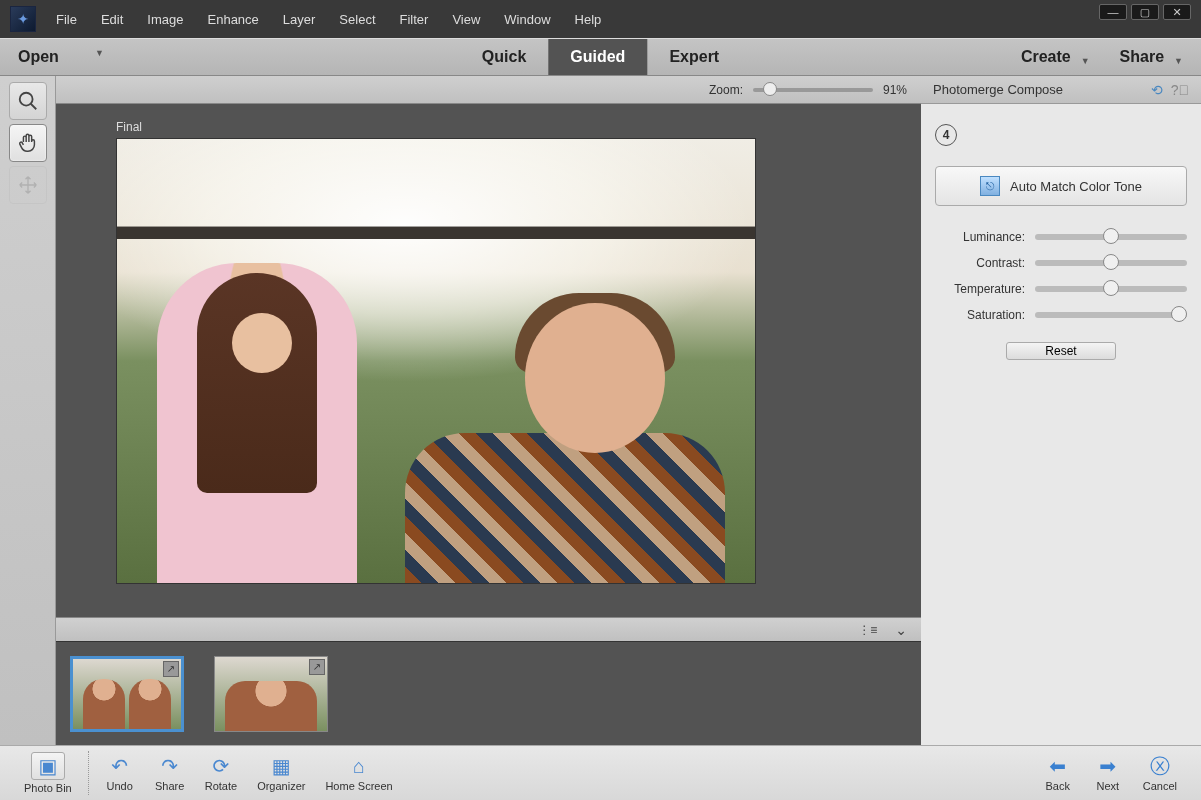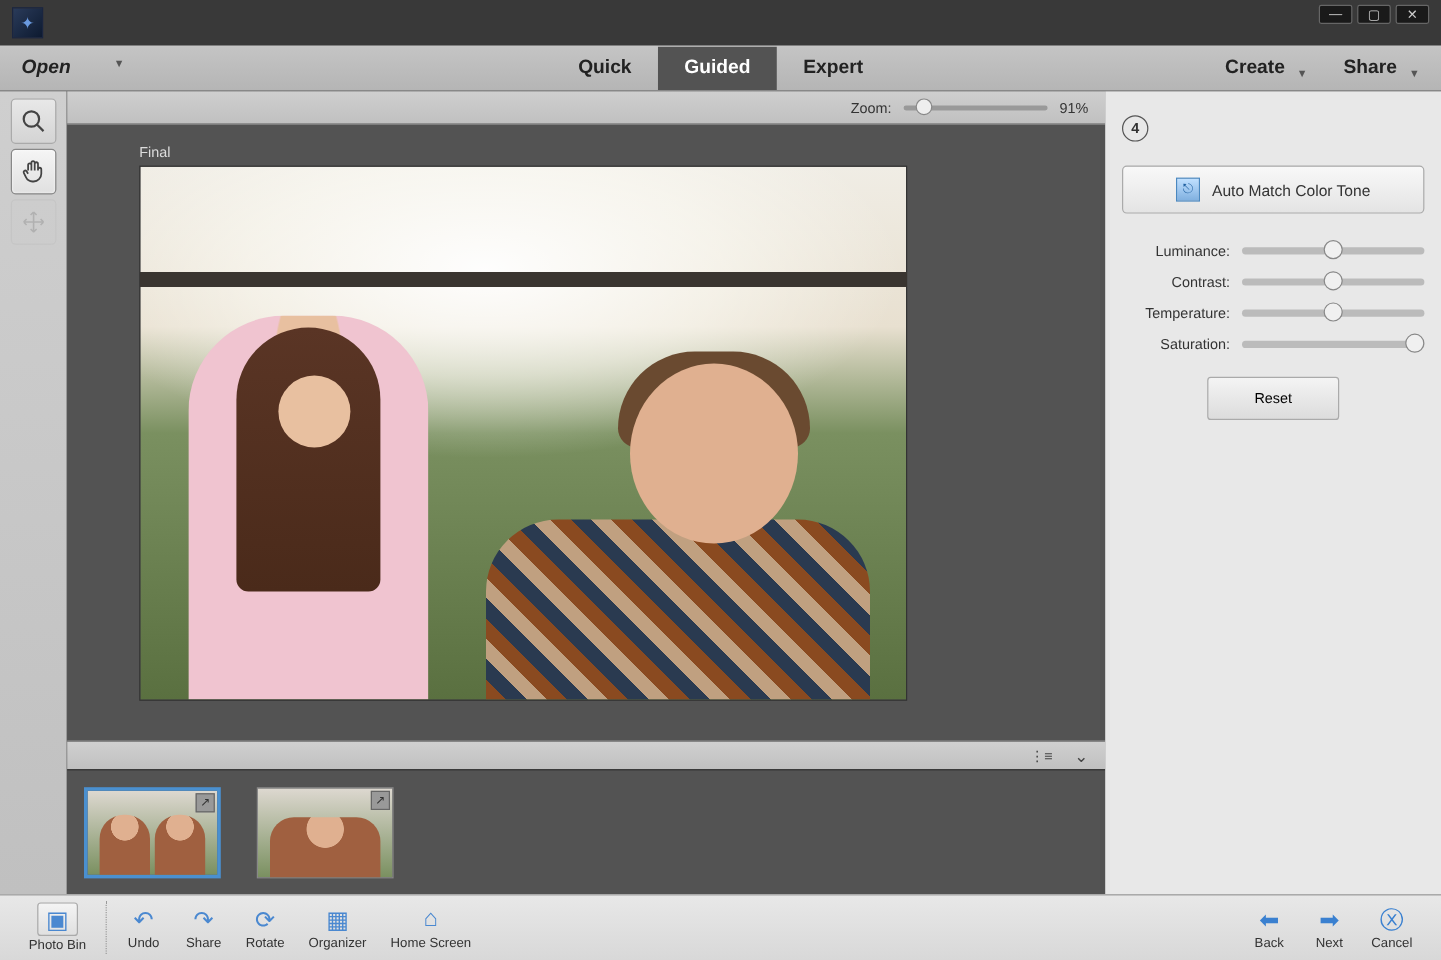--- a/index.html
+++ b/index.html
@@ -8,21 +8,21 @@
 
 .titlebar { height: 38px; background: #393939; display: flex; align-items: center; color: #ddd; font-size: 13px; position: relative; }
 .app-icon { width: 26px; height: 26px; margin: 0 8px 0 10px; background: linear-gradient(135deg, #2a3b5a, #0d1a30); border: 1px solid #1a2540; display: flex; align-items: center; justify-content: center; color: #6a9ae0; font-size: 14px; }
 .menu { display: flex; gap: 0; }
 .menu-item { padding: 4px 12px; cursor: pointer; }
 .win-controls { position: absolute; right: 10px; top: 4px; display: flex; gap: 4px; }
 .win-btn { width: 28px; height: 16px; background: #1a1a1a; border: 1px solid #666; display: flex; align-items: center; justify-content: center; color: #ccc; font-size: 11px; cursor: pointer; border-radius: 2px; }
 
 
 .mode-header { height: 38px; background: linear-gradient(#c4c4c4, #b5b5b5); border-top: 1px solid #ddd; border-bottom: 1px solid #888; display: flex; align-items: center; padding: 0 18px; font-size: 16px; color: #222; position: relative; }
-.open-btn { font-weight: bold; cursor: pointer; display: flex; align-items: flex-start; gap: 36px; font-style: italic; }
+.open-btn { font-weight: bold; cursor: pointer; display: flex; align-items: flex-start; gap: 36px; }
 .chevron-down { font-size: 9px; color: #555; }
 .mode-tabs { position: absolute; left: 50%; transform: translateX(-50%); display: flex; height: 100%; }
 .mode-tab { padding: 16px 22px; display: flex; align-items: center; font-weight: bold; cursor: pointer; }
 .mode-tab.active { background: #535353; color: #fff; }
 .right-actions { margin-left: auto; display: flex; gap: 30px; }
 .right-action { font-weight: bold; cursor: pointer; display: flex; align-items: flex-end; gap: 10px; }
 
 
 .main { display: flex; height: calc(800px - 38px - 38px - 55px); }
 .tool-col { width: 56px; background: linear-gradient(#cfcfcf, #c0c0c0); border-right: 1px solid #999; display: flex; flex-direction: column; align-items: center; padding-top: 6px; gap: 4px; }
@@ -65,35 +65,47 @@
 .panel-body { padding: 16px 14px; font-size: 12px; color: #333; flex:1;}
 .step-row { display: flex; gap: 12px; margin-bottom: 20px; }
 .step-num { width: 22px; height: 22px; border: 1.5px solid #555; border-radius: 50%; display: flex; align-items: center; justify-content: center; font-weight: bold; font-size: 12px; flex-shrink: 0; margin-top:4px;}
 .step-text { line-height: 1.5; color:#444;}
 .auto-btn { width: 100%; height: 40px; background: linear-gradient(#f8f8f8, #e4e4e4); border: 1px solid #aaa; border-radius: 4px; display: flex; align-items: center; justify-content: center; gap: 10px; font-size: 13px; color: #333; cursor: pointer; margin-bottom: 24px; }
 .auto-btn .ico { width:20px; height:20px; border:1px solid #4a88c0; background:linear-gradient(#c0e0ff,#80b0e0); display:flex;align-items:center;justify-content:center; color:#2060a0; font-size:11px;}
 .slider-row { display: flex; align-items: center; margin-bottom: 12px; gap: 10px; }
 .slider-label { width: 90px; text-align: right; font-size: 12px; color: #333; }
 .hslider { flex: 1; height: 6px; background: #bbb; border-radius: 3px; position: relative; }
 .hslider-thumb { width: 16px; height: 16px; background: #f0f0f0; border: 1px solid #888; border-radius: 50%; position: absolute; top: -6px; cursor: pointer; }
-.reset-btn { width: 110px; height: 36px; margin: 20px auto 0; display: block; background: linear-gradient(#f4f4f4, #dcdcdc); border: 1px solid #aaa; border-radius: 3px; font-size: 12px; cursor: pointer; }
+.reset-btn { width: 110px; height: 18px; margin: 20px auto 0; display: block; background: linear-gradient(#f4f4f4, #dcdcdc); border: 1px solid #aaa; border-radius: 3px; font-size: 12px; cursor: pointer; }
 
 
 .bottom-bar { height: 55px; background: linear-gradient(#e8e8e8, #d8d8d8); border-top: 1px solid #aaa; display: flex; align-items: center; padding: 0 14px; }
 .bb-item { display: flex; flex-direction: column; align-items: center; gap: 2px; font-size: 11px; color: #333; cursor: pointer; padding: 4px 10px; min-width:50px; }
 .bb-item .ico { width: 28px; height: 24px; display: flex; align-items: center; justify-content: center; color: #4a88d0; font-size: 20px; }
 .bb-item.boxed .ico { border:1px solid #aaa; background:linear-gradient(#f4f4f4,#e0e0e0); border-radius:3px; width:34px; height:28px;}
 .bb-sep { width: 1px; height: 44px; border-left:1px dotted #999; margin: 0 6px; }
 .bb-spacer { flex: 1; }
 </style>
 </head>
 <body>
 
 <div class="titlebar">
   <div class="app-icon">✦</div>
+  <div class="menu">
+    <div class="menu-item">File</div>
+    <div class="menu-item">Edit</div>
+    <div class="menu-item">Image</div>
+    <div class="menu-item">Enhance</div>
+    <div class="menu-item">Layer</div>
+    <div class="menu-item">Select</div>
+    <div class="menu-item">Filter</div>
+    <div class="menu-item">View</div>
+    <div class="menu-item">Window</div>
+    <div class="menu-item">Help</div>
+  </div>
   <div class="win-controls">
     <div class="win-btn">—</div>
     <div class="win-btn">▢</div>
     <div class="win-btn">✕</div>
   </div>
 </div>
 
 <div class="mode-header">
   <div class="open-btn">
     <span>Open</span>
@@ -170,20 +182,27 @@
       </div>
       <div class="bin-thumb">
         <div class="bt-kids">
             <div></div>
           </div>
       </div>
     </div>
   </div>
 
   <div class="right-panel">
+    <div class="panel-header">
+      <span>Photomerge Compose</span>
+      <div class="panel-header-icons">
+        <span style="cursor:pointer;">⟲</span>
+        <span style="cursor:pointer;color:#888;">?⃝</span>
+      </div>
+    </div>
     <div class="panel-body">
       <div class="step-row">
         <div class="step-num">4</div>
       </div>
       <button class="auto-btn">
         <span class="ico">⎋</span>
         <span>Auto Match Color Tone</span>
       </button>
       <div class="slider-row">
         <div class="slider-label">Luminance:</div>

